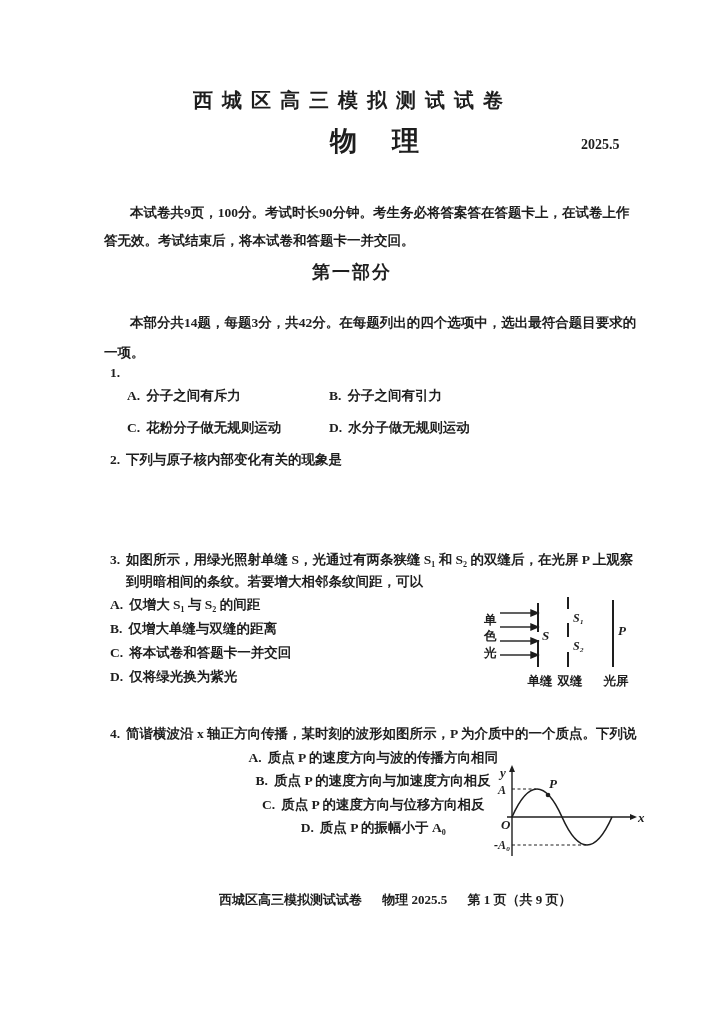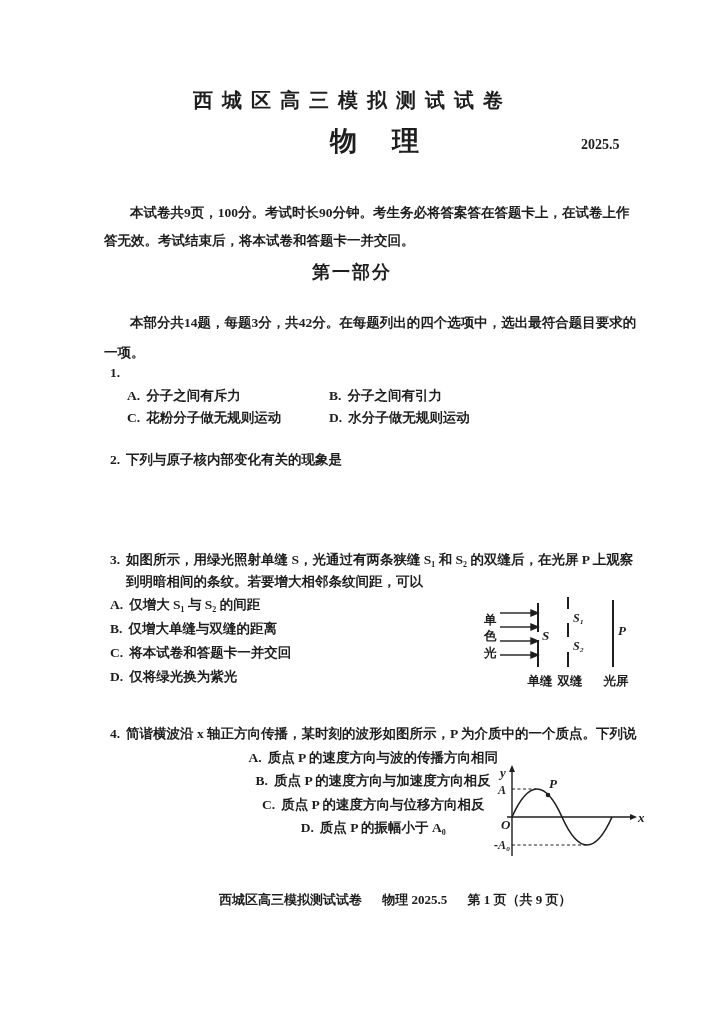--- a/index.html
+++ b/index.html
@@ -29,21 +29,21 @@
   .qline { display:flex; }
   .qnum { width:16px; flex:none; }
   .stem-wrap { line-height:17px; }
   .stem2 { line-height:22px; }
   .stem2 .cont { margin-left:16px; }
   .q4 .stem2 { line-height:24px; }
 
   .optgrid {
     margin-left:17px; margin-top:7px;
     display:grid; grid-template-columns:202px auto;
-    row-gap:6px; line-height:16px;
+    row-gap:16px; line-height:16px;
   }
   .optlabel { margin-right:6px; }
   .optlist { margin-left:0; list-style:none; }
   .q3 .optlist { line-height:24px; }
   .q4 .optlist { line-height:23.4px;text-align:center; }
 
   .fig { position:absolute; }
   .fig-slit { left:475px; top:590px; }
   .fig-wave { left:494px; top:762px; }
 

